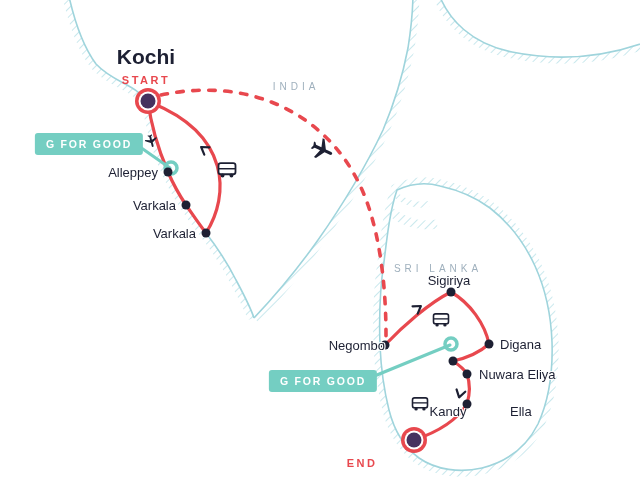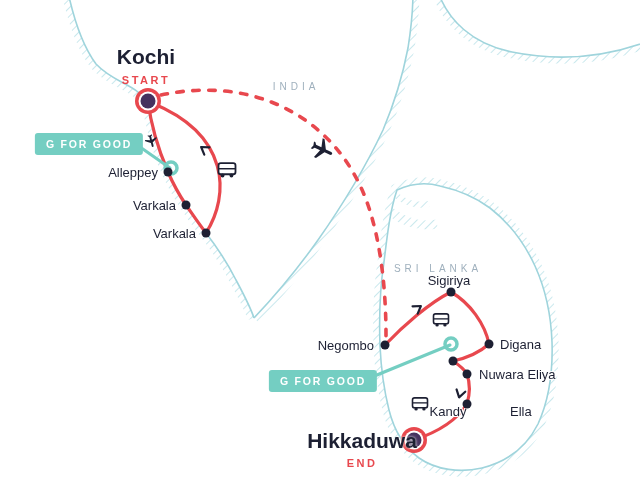--- a/index.html
+++ b/index.html
@@ -136,33 +136,32 @@
   <div id="overlay">
       <div class="region-label" style="left: 296px; top: 86px;">INDIA</div>
       <div class="region-label" style="left: 438px; top: 256px; margin-top: 12px;">SRI LANKA</div>
       <div class="city-dot" style="left: 168px; top: 172px;"></div>
       <div class="city-label align-end" style="left: 158px; top: 172px;">Alleppey</div>
       <div class="city-dot" style="left: 186px; top: 205px;"></div>
       <div class="city-label align-end" style="left: 176px; top: 205px;">Varkala</div>
       <div class="city-dot" style="left: 206px; top: 233px;"></div>
       <div class="city-label align-end" style="left: 196px; top: 233px;">Varkala</div>
       <div class="city-dot" style="left: 385px; top: 345px;"></div>
-      <div class="city-label align-end" style="left: 374px; top: 345px;">Negombo</div>
+      <div class="city-label align-end" style="left: 385px; top: 345px;">Negombo</div>
       <div class="city-dot" style="left: 451px; top: 292px;"></div>
       <div class="city-label align-middle" style="left: 449px; top: 280px;">Sigiriya</div>
       <div class="city-dot" style="left: 489px; top: 344px;"></div>
       <div class="city-label align-start" style="left: 500px; top: 344px;">Digana</div>
       <div class="city-dot" style="left: 453px; top: 361px;"></div>
       <div class="city-label align-middle" style="left: 448px; top: 383px; margin-top: 28px;">Kandy</div>
       <div class="city-dot" style="left: 467px; top: 374px;"></div>
       <div class="city-label align-start" style="left: 479px; top: 374px;">Nuwara Eliya</div>
       <div class="city-dot" style="left: 467px; top: 404px;"></div>
       <div class="city-label align-start" style="left: 478px; top: 411px; padding-left: 32px;">Ella</div>
       <div class="endpoint-marker" style="left: 148px; top: 101px;"></div>
       <div class="endpoint-name" style="left: 146px; top: 57px;">Kochi</div>
       <div class="endpoint-tag" style="left: 146px; top: 80px;">START</div>
       <div class="endpoint-marker" style="left: 414px; top: 440px;"></div>
-      <div class="endpoint-name" style="left: 362px; top: 441px;">Hikkaduwa</div>
       <div class="endpoint-tag" style="left: 362px; top: 463px;">END</div>
       <div class="gfg-badge" style="left: 89px; top: 144px;">G FOR GOOD</div>
       <div class="gfg-badge" style="left: 323px; top: 381px;">G FOR GOOD</div>
     </div>
 </div>
 
 </body></html>

